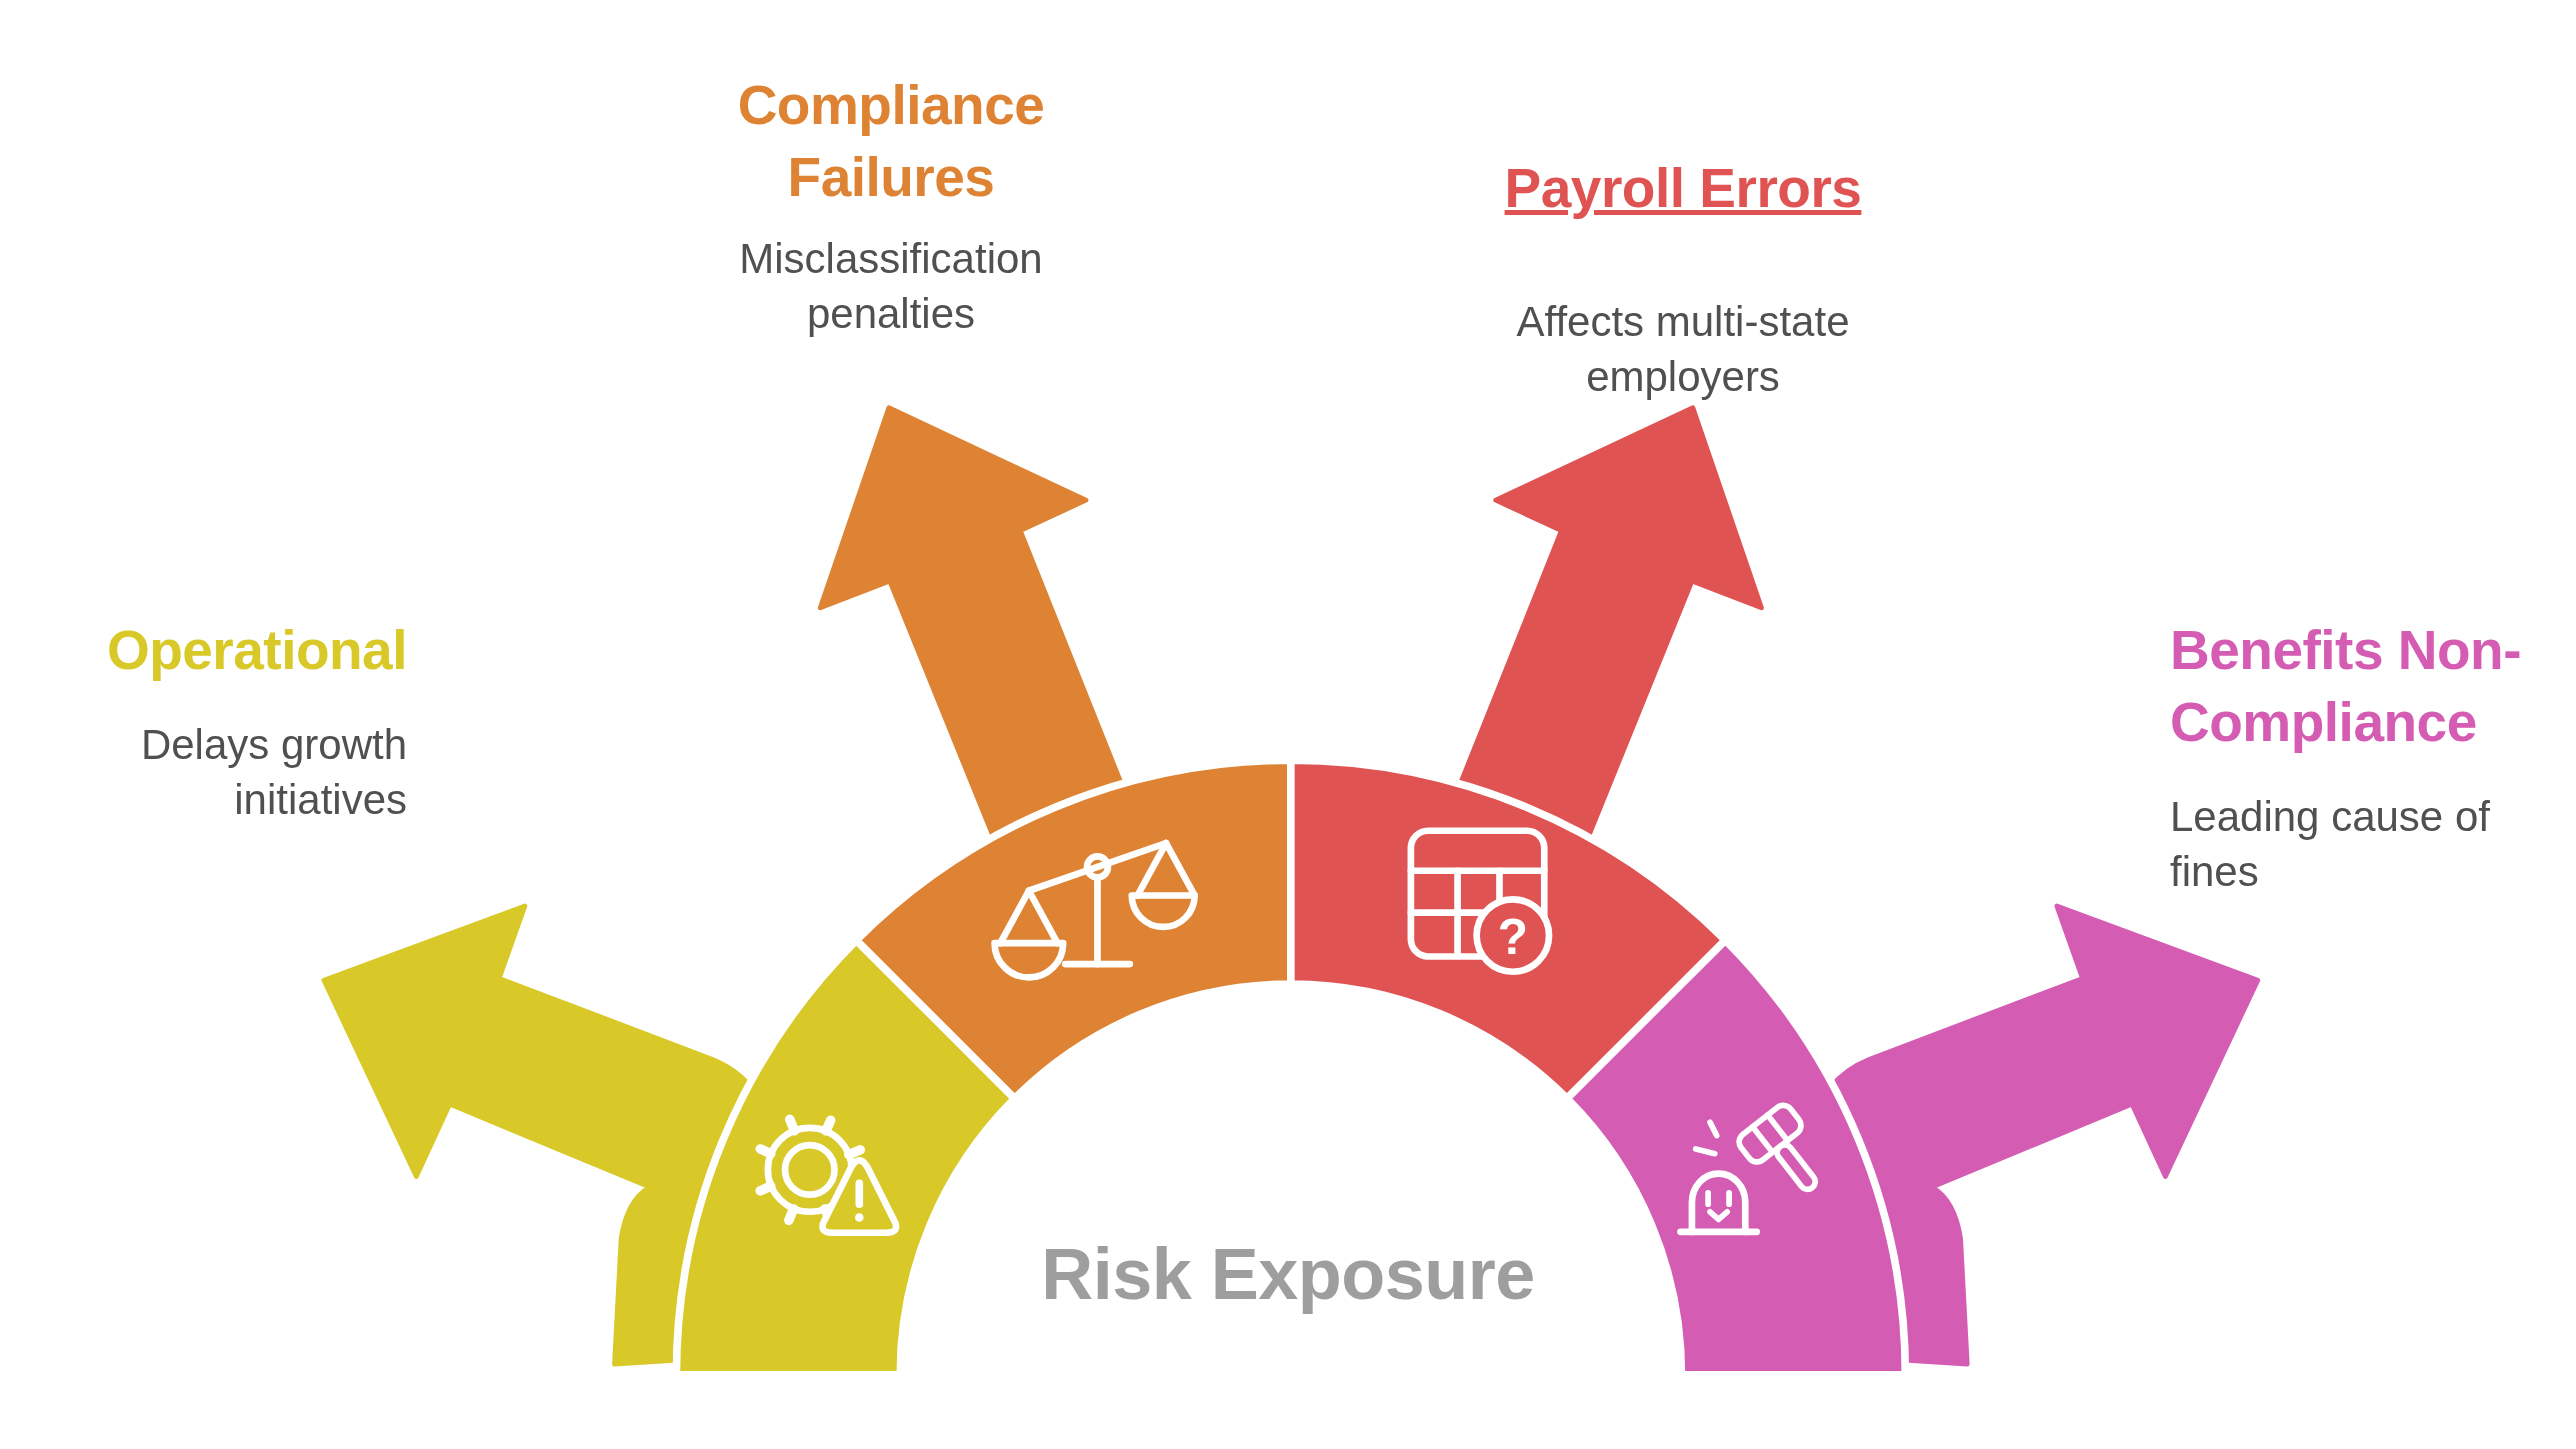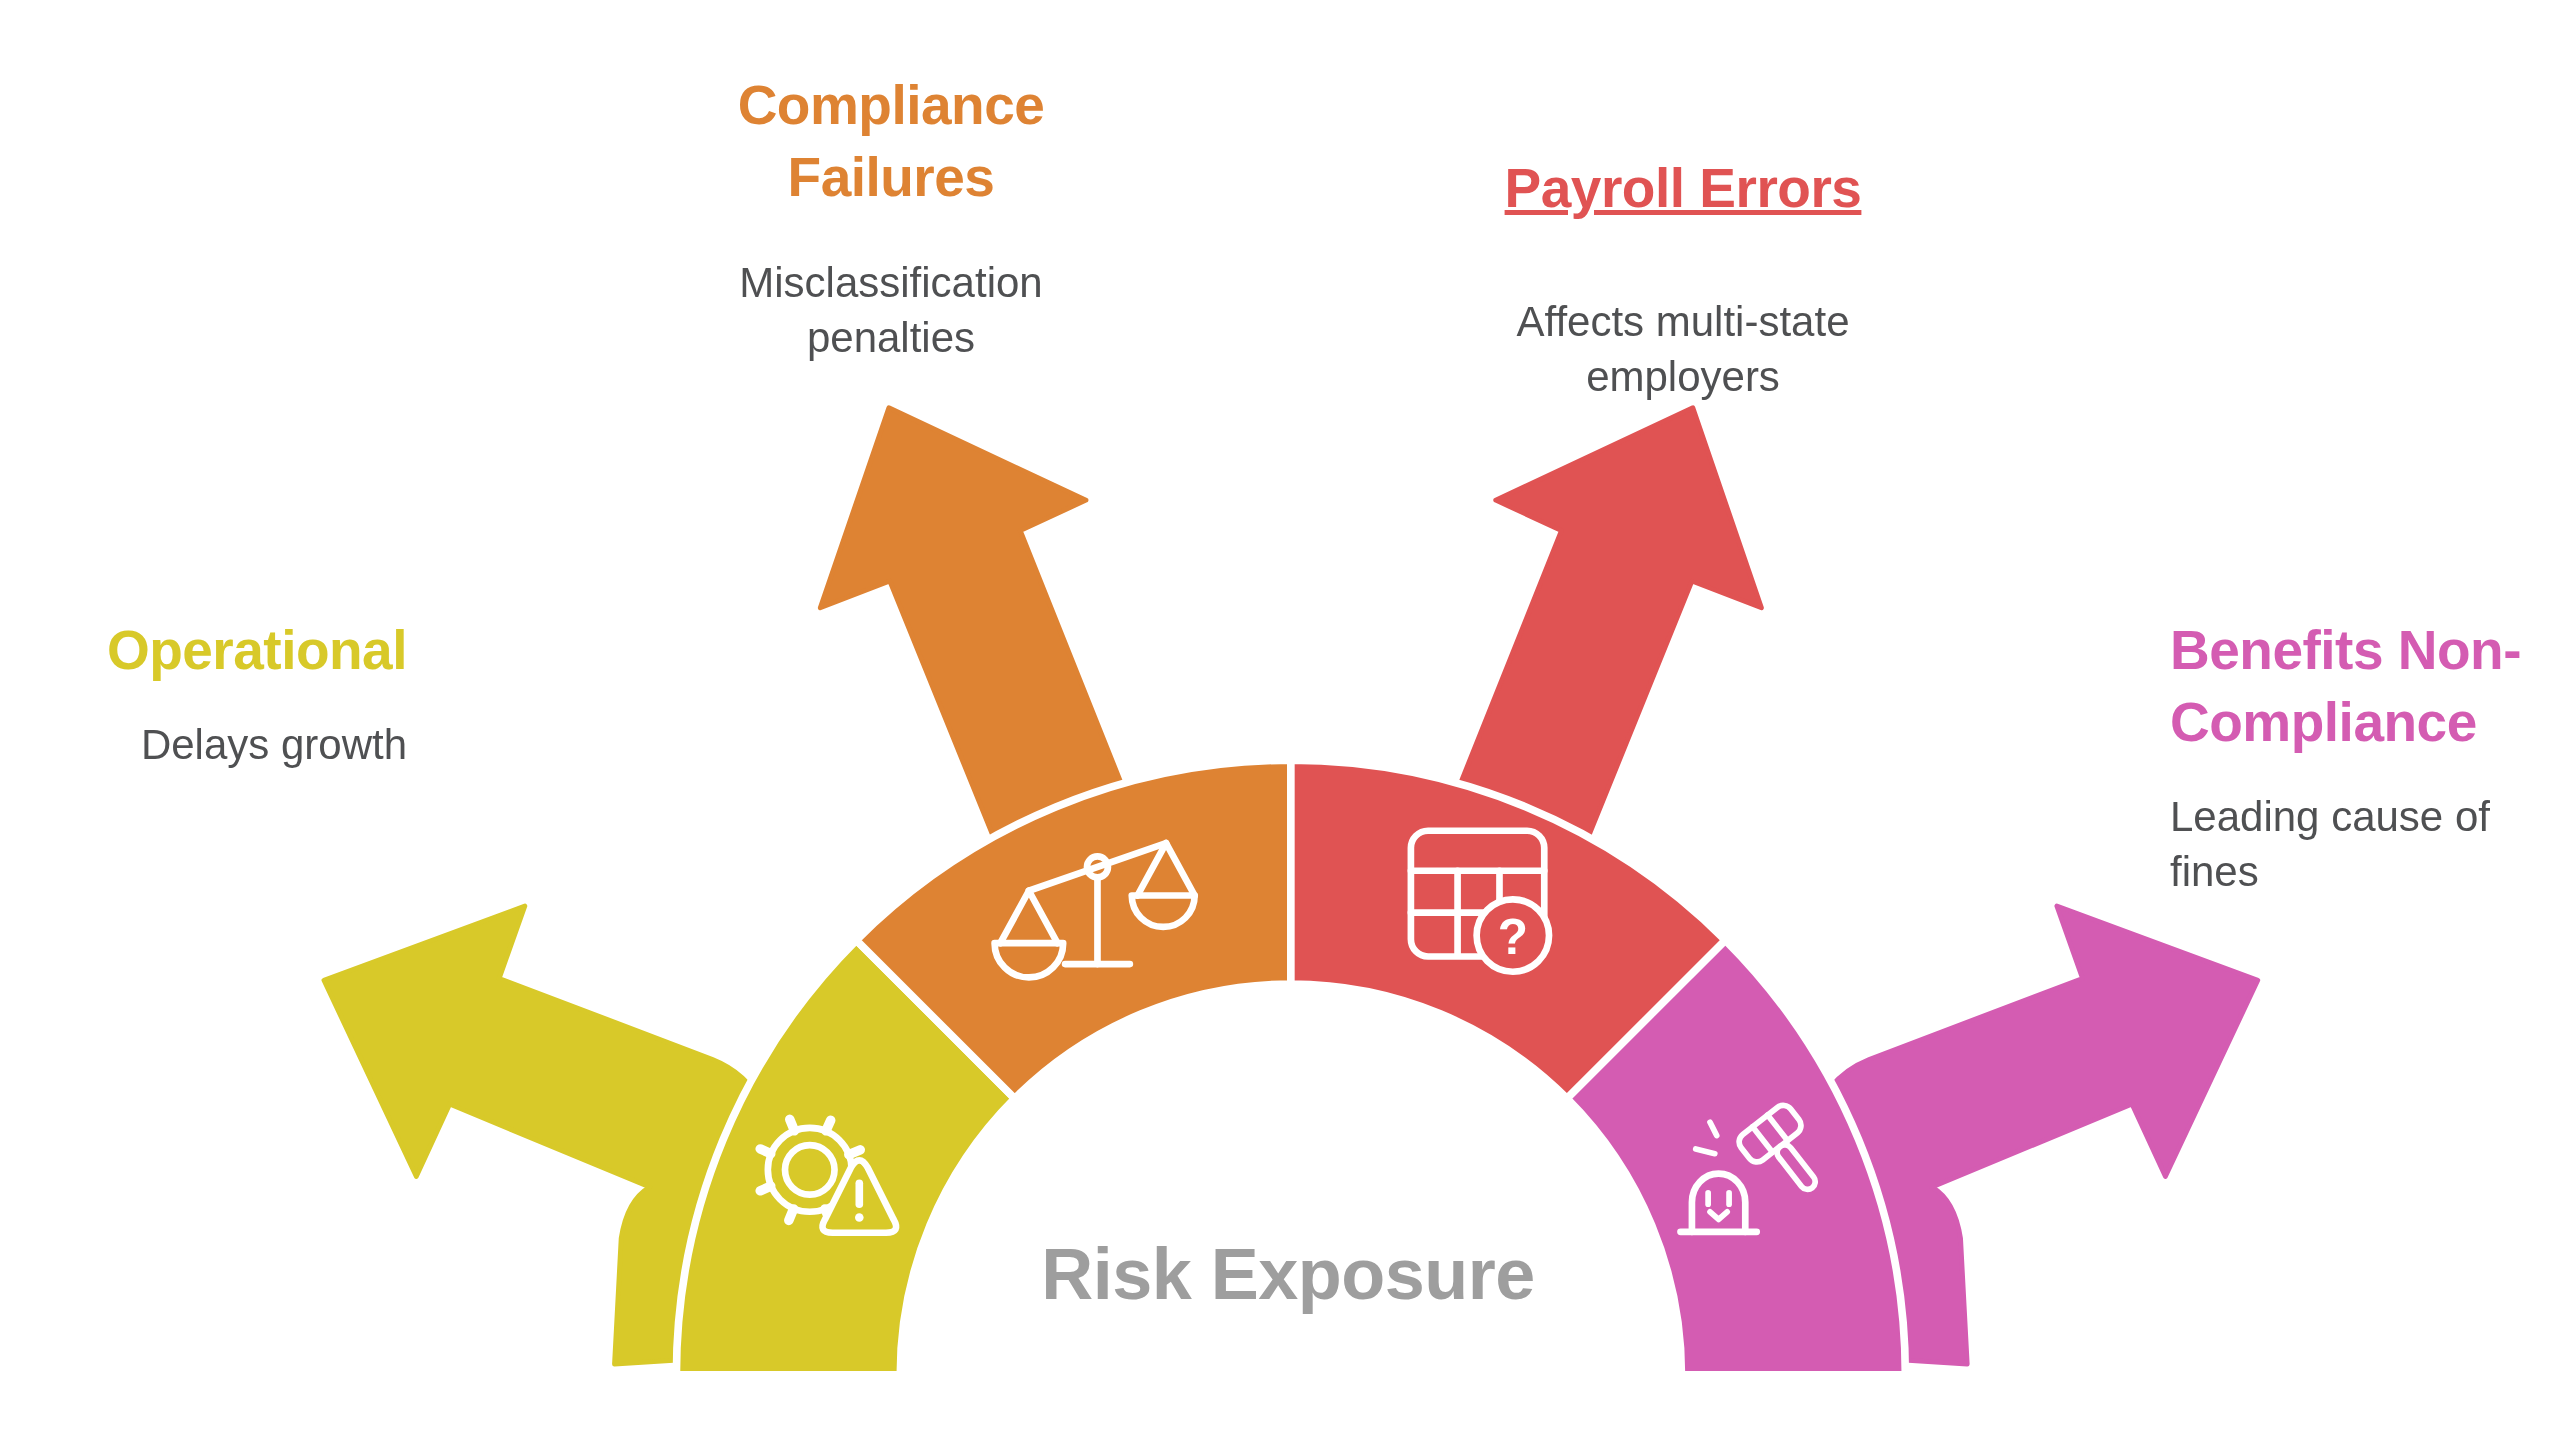--- a/index.html
+++ b/index.html
@@ -11,21 +11,21 @@
   .label-title{font-weight:bold;font-size:55px;line-height:72px;letter-spacing:-0.5px;}
   .label-sub{font-size:42px;line-height:55px;color:var(--c-subtitle,#4f5052);}
   .align-c{text-align:center;}
   .align-r{text-align:right;}
   .align-l{text-align:left;}
   .c-yellow{color:var(--c-yellow);}
   .c-orange{color:var(--c-orange);}
   .c-red{color:var(--c-red);text-decoration:underline;}
   .c-pink{color:var(--c-pink);}
   #block-compliance{left:653px;top:69px;width:476px;}
-  #block-compliance .label-sub{margin-top:42px;}
+  #block-compliance .label-sub{margin-top:18px;}
   #block-payroll{left:1445px;top:152px;width:476px;}
   #block-payroll .label-sub{margin-top:70px;}
   #block-operational{left:26px;top:614px;width:381px;}
   #block-operational .label-sub{margin-top:30.5px;}
   #block-benefits{left:2170px;top:614px;width:410px;}
   #block-benefits .label-sub{margin-top:30.5px;}
   #block-risk{left:1002px;top:1238px;width:572px;}
   #block-risk .label-title{color:var(--c-center,#9e9e9e);font-size:72px;}
   svg#risk-diagram{position:absolute;left:0;top:0;}
   .icon{stroke:#ffffff;stroke-width:7;fill:none;stroke-linecap:round;stroke-linejoin:round;}
@@ -130,20 +130,21 @@
       <div>employers</div>
     </div>
   </div>
 
   <div class="label-block align-r" id="block-operational">
     <div class="label-title c-yellow">
       <div>Operational</div>
     </div>
     <div class="label-sub">
       <div>Delays growth</div>
+      <div>initiatives</div>
     </div>
   </div>
 
   <div class="label-block align-l" id="block-benefits">
     <div class="label-title c-pink">
       <div>Benefits Non-</div>
       <div>Compliance</div>
     </div>
     <div class="label-sub">
       <div>Leading cause of</div>

